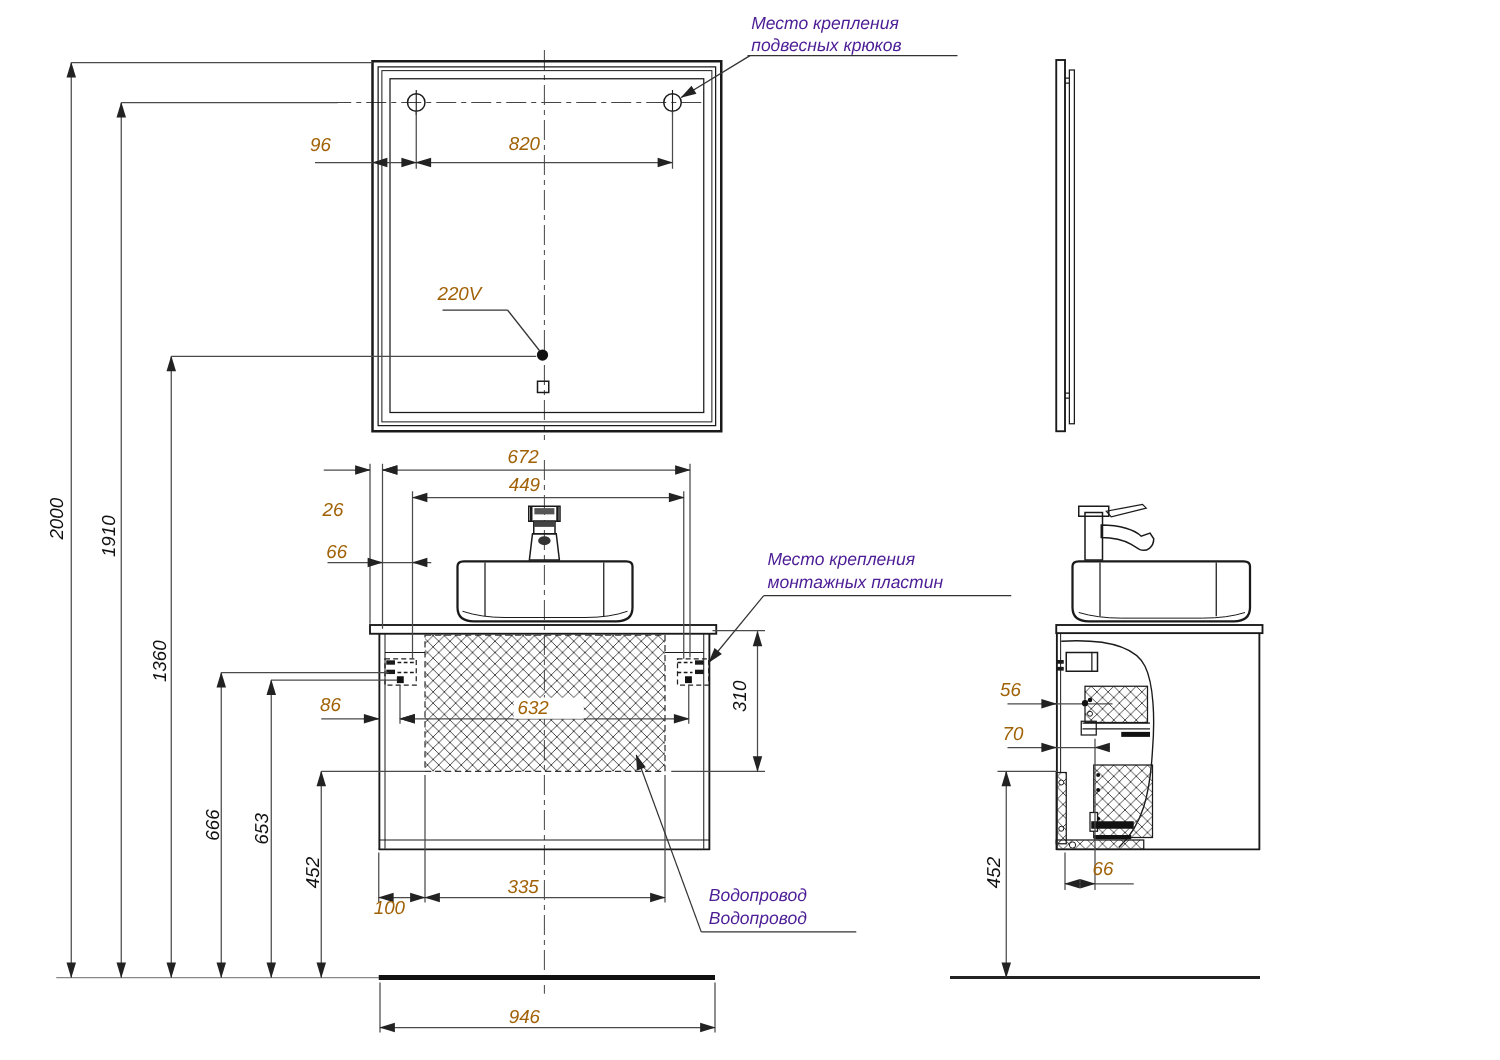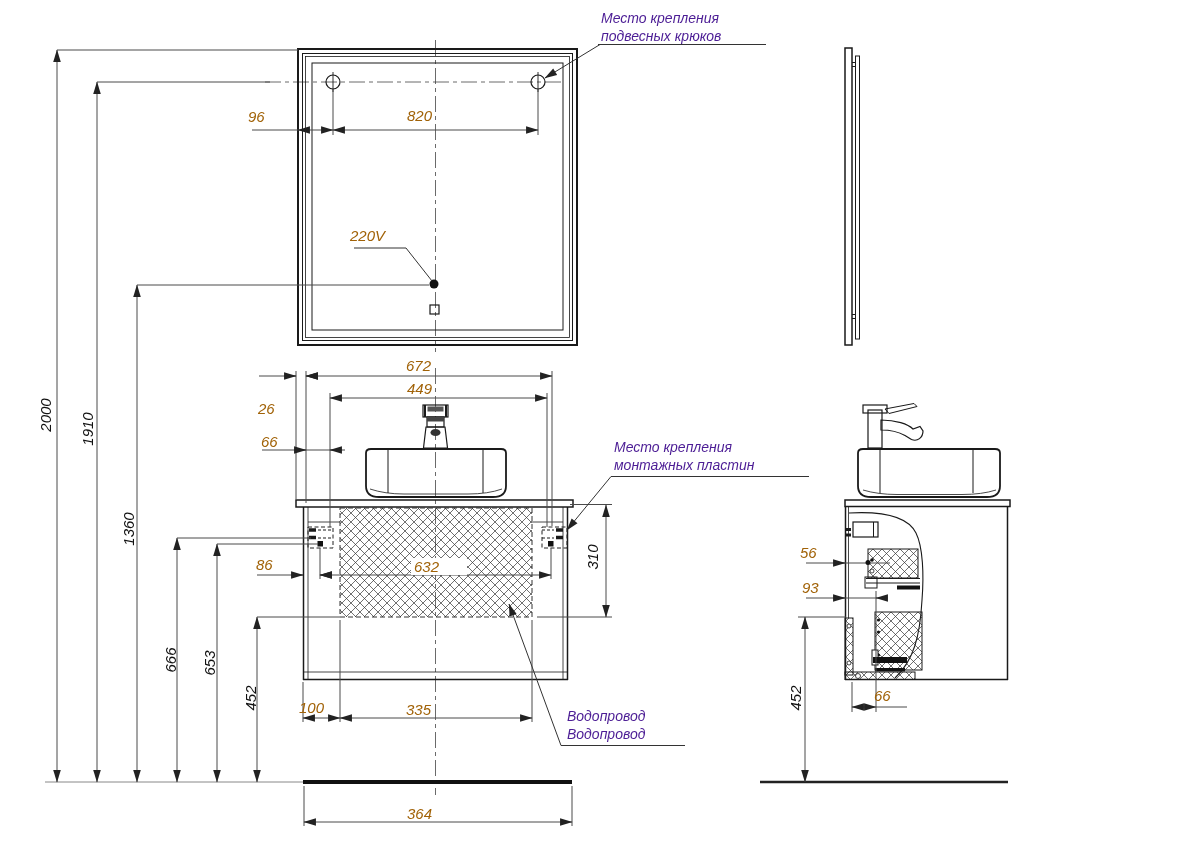--- a/index.html
+++ b/index.html
@@ -264,26 +264,26 @@
 <div class="vdim" style="left:216px;top:689px;">452</div>
 <div class="vdim" style="left:558px;top:548px;">310</div>
 <div class="vdim" style="left:761px;top:689px;">452</div>
 
 <div class="dim" style="left:258px;top:358px;width:40px;margin-top:42px;">26</div>
 <div class="dim" style="left:406px;top:357px;width:60px;">672</div>
 <div class="dim" style="left:407px;top:380px;width:60px;">449</div>
 <div class="dim" style="left:261px;top:433px;width:40px;">66</div>
 <div class="dim" style="left:256px;top:556px;width:40px;">86</div>
 <div class="dim whitebg" style="left:411px;top:558px;width:50px;">632</div>
-<div class="dim" style="left:299px;top:699px;width:44px;">100</div>
+<div class="dim" style="left:299px;top:718px;width:44px;">100</div>
 <div class="dim" style="left:406px;top:701px;width:60px;">335</div>
-<div class="dim" style="left:407px;top:805px;width:60px;">364</div>
+<div class="dim" style="left:407px;top:805px;width:60px;">946</div>
 
 <div class="dim" style="left:800px;top:544px;width:40px;">56</div>
-<div class="dim" style="left:802px;top:579px;width:40px;">93</div>
+<div class="dim" style="left:802px;top:579px;width:40px;">70</div>
 <div class="dim" style="left:874px;top:687px;width:40px;">66</div>
 
 <div class="lbl" style="left:601px;top:9px;">
   <div>Место крепления</div>
   <div>подвесных крюков</div>
 </div>
 <div class="lbl" style="left:614px;top:438px;">
   <div>Место крепления</div>
   <div>монтажных пластин</div>
 </div>

